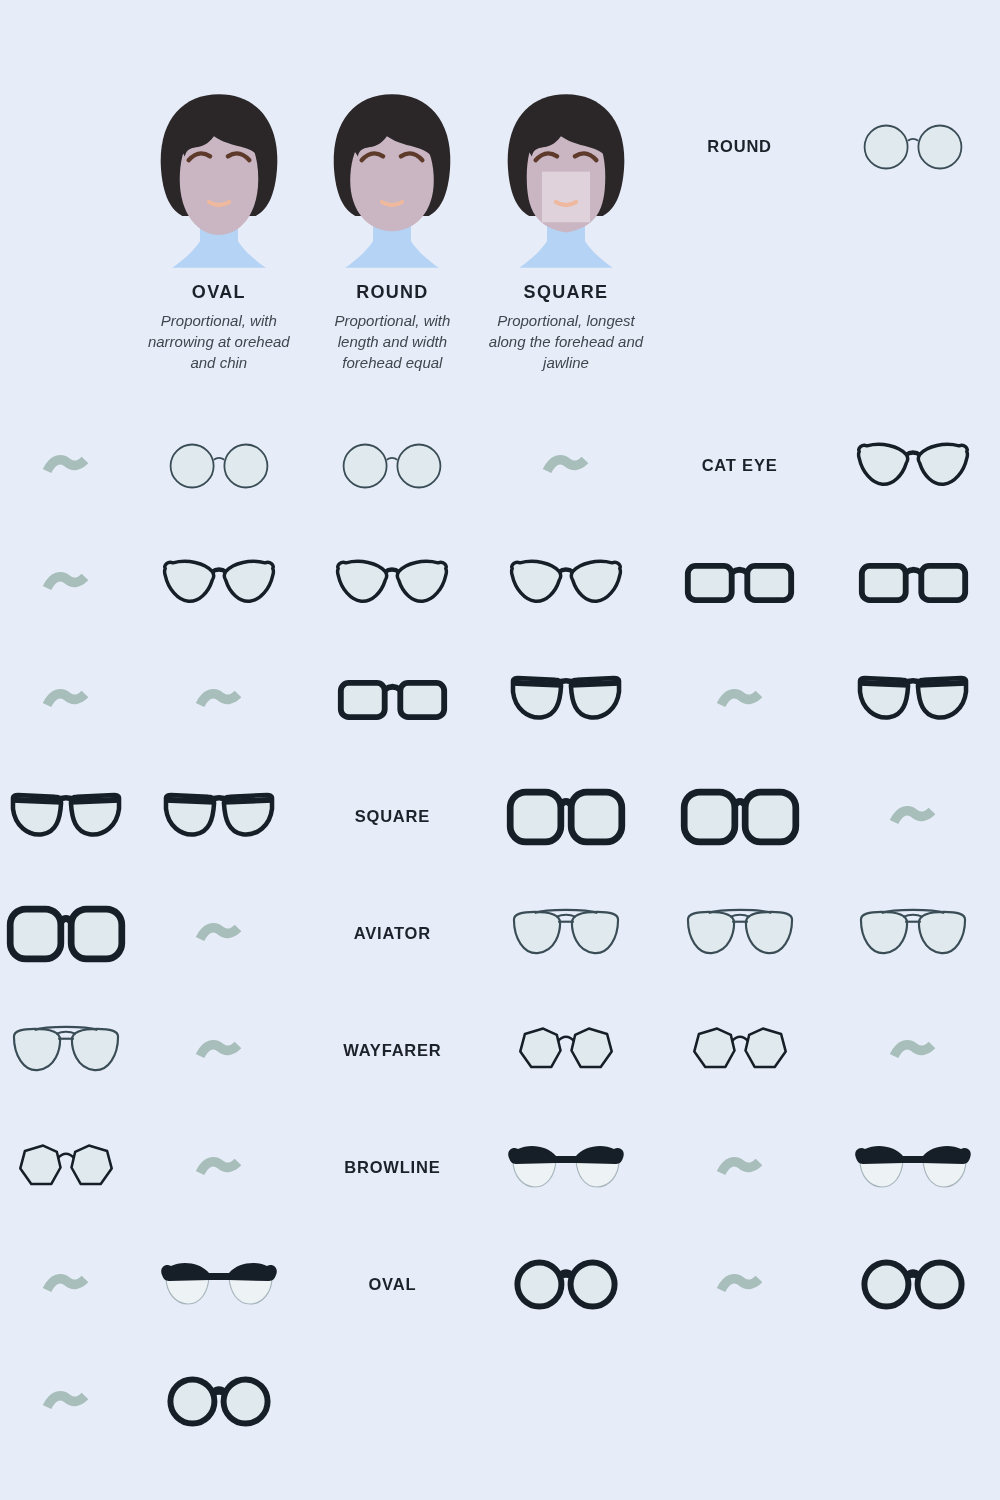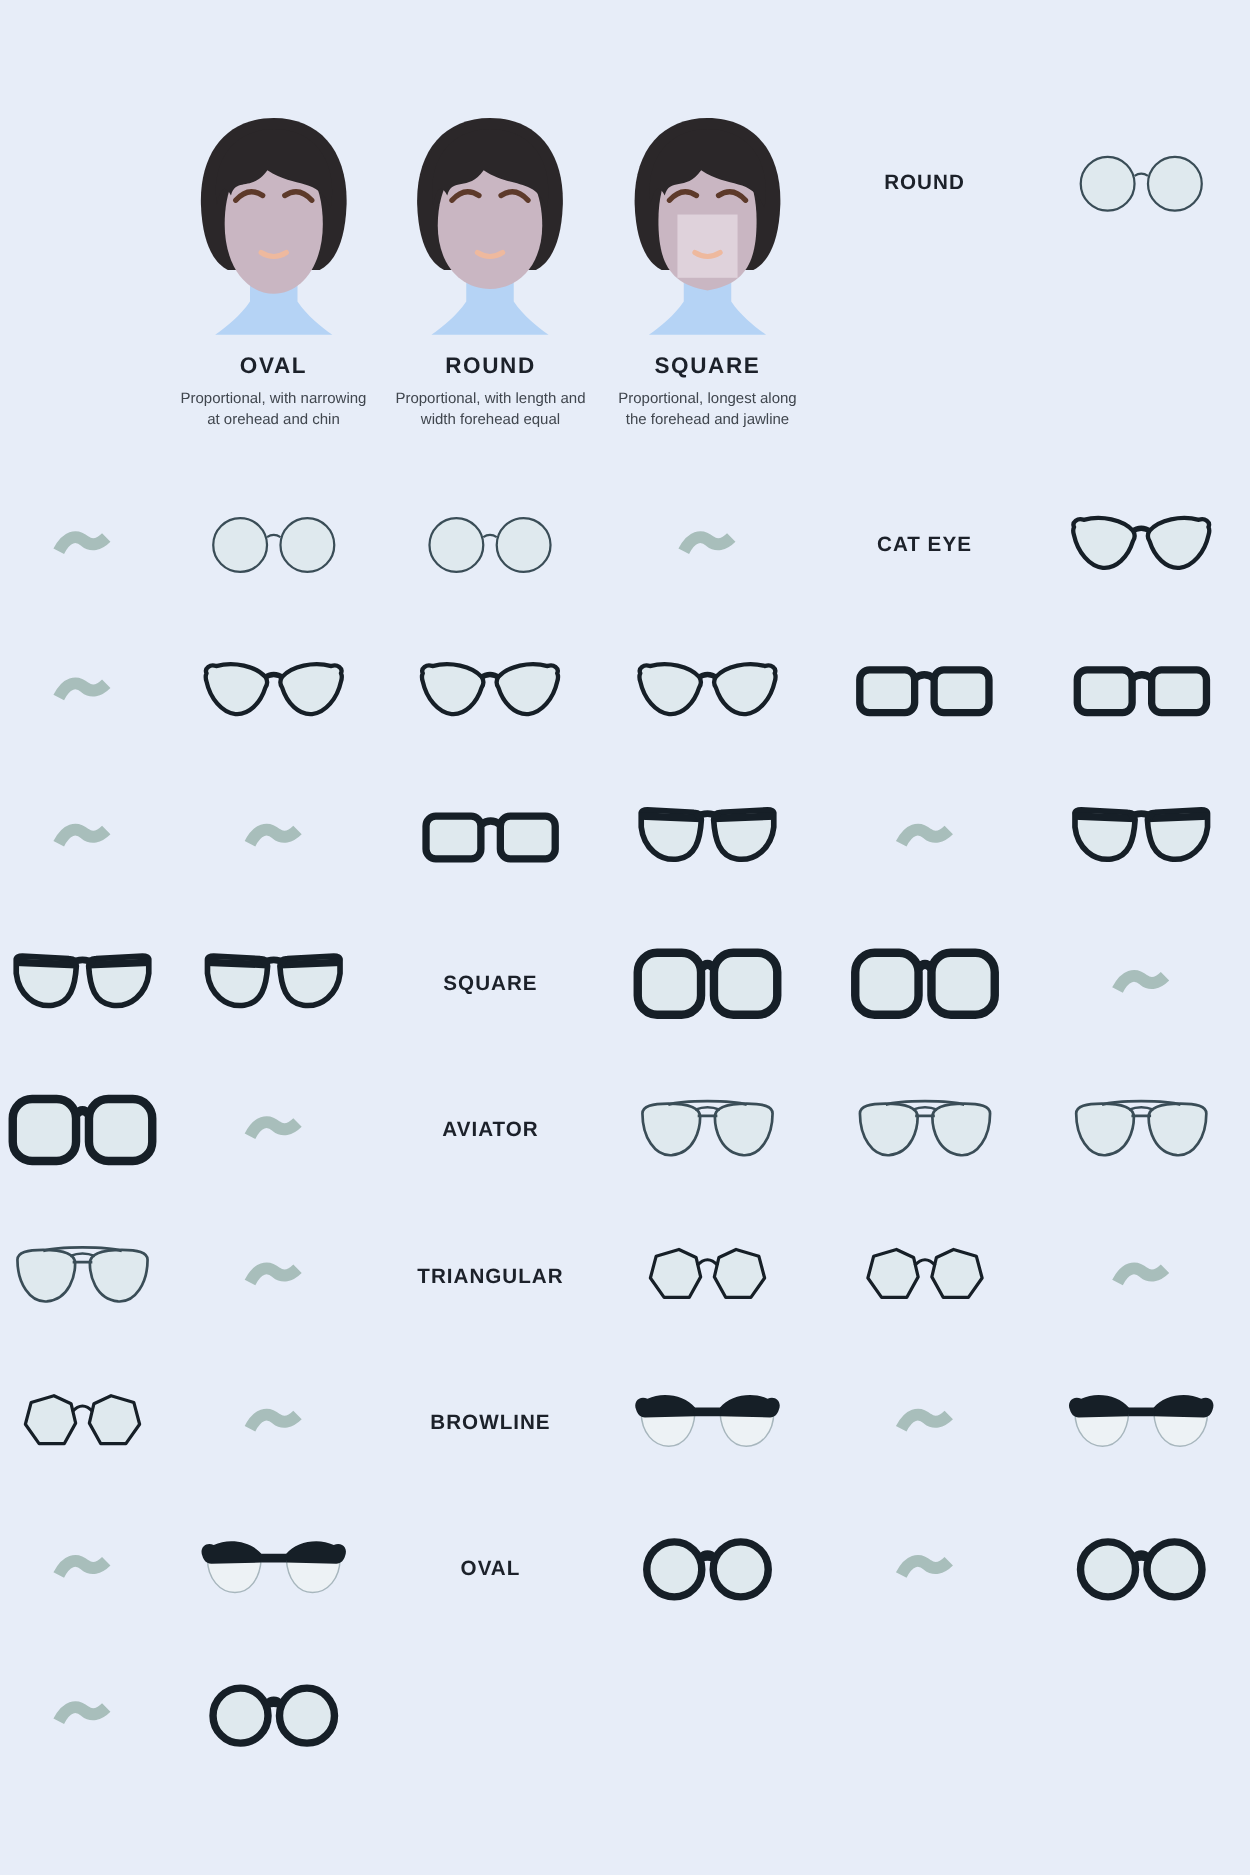--- a/index.html
+++ b/index.html
@@ -16,22 +16,22 @@
     padding-top:88px;
   }
   .corner{}
   .hcell{text-align:center;padding-bottom:34px}
   .face-wrap{display:flex;justify-content:center}
   .hlabel{
     font-size:18px;font-weight:700;letter-spacing:1.3px;
     color:var(--heading,#1c212a);margin-top:4px;
   }
   .hdesc{
-    font-size:12px;line-height:1.4;color:var(--body,#40464e);
-    margin:7px auto 0;max-width:156px;
+    font-size:15px;line-height:1.4;color:var(--body,#40464e);
+    margin:7px auto 0;max-width:156px;font-style:italic;
   }
   .rlabel{
     display:flex;align-items:center;justify-content:center;
     font-weight:700;font-size:16.5px;letter-spacing:.8px;
     color:var(--heading,#1c212a);height:117px;
   }
   .cell{display:flex;align-items:center;justify-content:center;height:117px}
   .glasses-svg,.squiggle-svg{display:block}
 </style>
 </head>
@@ -294,21 +294,21 @@
       <div class="cell">
         <svg class="glasses-svg" viewBox="0 0 120 56" width="118" height="55">
           <use href="#g-aviator"></use>
         </svg>
       </div>
       <div class="cell">
         <svg class="squiggle-svg" viewBox="0 0 48 32" width="48" height="32">
           <use href="#squiggle-shape"></use>
         </svg>
       </div>
-      <div class="rlabel">TRIANGULAR</div>
+      <div class="rlabel">WAYFARER</div>
       <div class="cell">
         <svg class="glasses-svg" viewBox="0 0 120 58" width="110" height="53">
           <use href="#g-geometric"></use>
         </svg>
       </div>
       <div class="cell">
         <svg class="glasses-svg" viewBox="0 0 120 58" width="110" height="53">
           <use href="#g-geometric"></use>
         </svg>
       </div>

